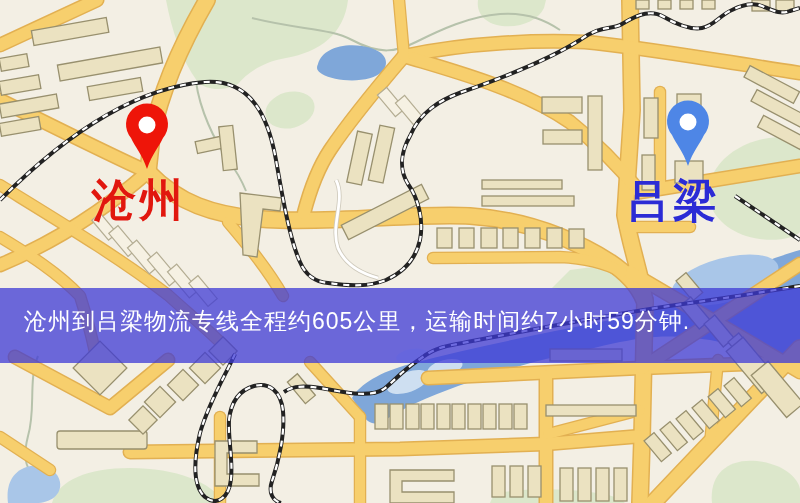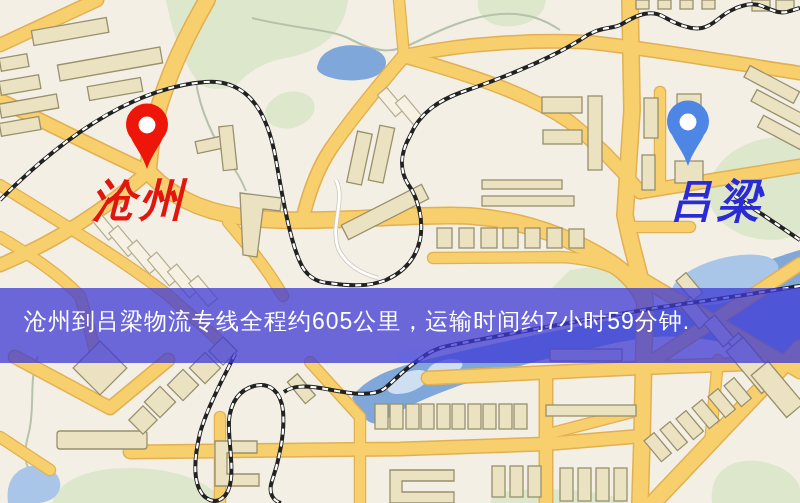--- a/index.html
+++ b/index.html
@@ -17,23 +17,23 @@
   .rc .m{stroke-width:15}.rf .m{stroke-width:12}
   .rc .s{stroke-width:12.5}.rf .s{stroke-width:10}
   .wrc{fill:none;stroke:#cfcabc;stroke-width:4.5;}
   .wrf{fill:none;stroke:#ffffff;stroke-width:2.8;}
   .rk use{fill:none;stroke:var(--rail,#222222);stroke-width:4;}
   .rd use{fill:none;stroke:#ffffff;stroke-width:2.2;stroke-dasharray:6 6;}
   .b{fill:var(--bldg-fill,#ebe2c1);stroke:var(--bldg-stroke,#98906e);stroke-width:1.3;}
   .b2{fill:#f6f1e3;stroke:#b4ad93;stroke-width:1.2;}
   .pin-hole{fill:#ffffff;}
   .marker-label{position:absolute;font-size:44px;font-weight:bold;letter-spacing:3px;
-                line-height:1;text-shadow:0 0 2px rgba(255,255,255,.35);font-style:italic;}
+                line-height:1;text-shadow:0 0 2px rgba(255,255,255,.35);}
   #origin-label{left:92px;top:178px;color:var(--origin-label,#e1170e);}
-  #dest-label{left:670px;top:179px;color:var(--dest-label,#2b2bd5);}
+  #dest-label{left:626px;top:179px;color:var(--dest-label,#2b2bd5);}
   #banner{position:absolute;left:0;top:288px;width:800px;height:75px;
           background:var(--banner-bg,rgba(62,58,214,.75));color:var(--banner-text,#fff);
           font-size:23px;line-height:66px;padding-left:24px;box-sizing:border-box;
           white-space:nowrap;letter-spacing:1px;}
 </style>
 </head>
 <body>
 
 <div id="stage">
 

